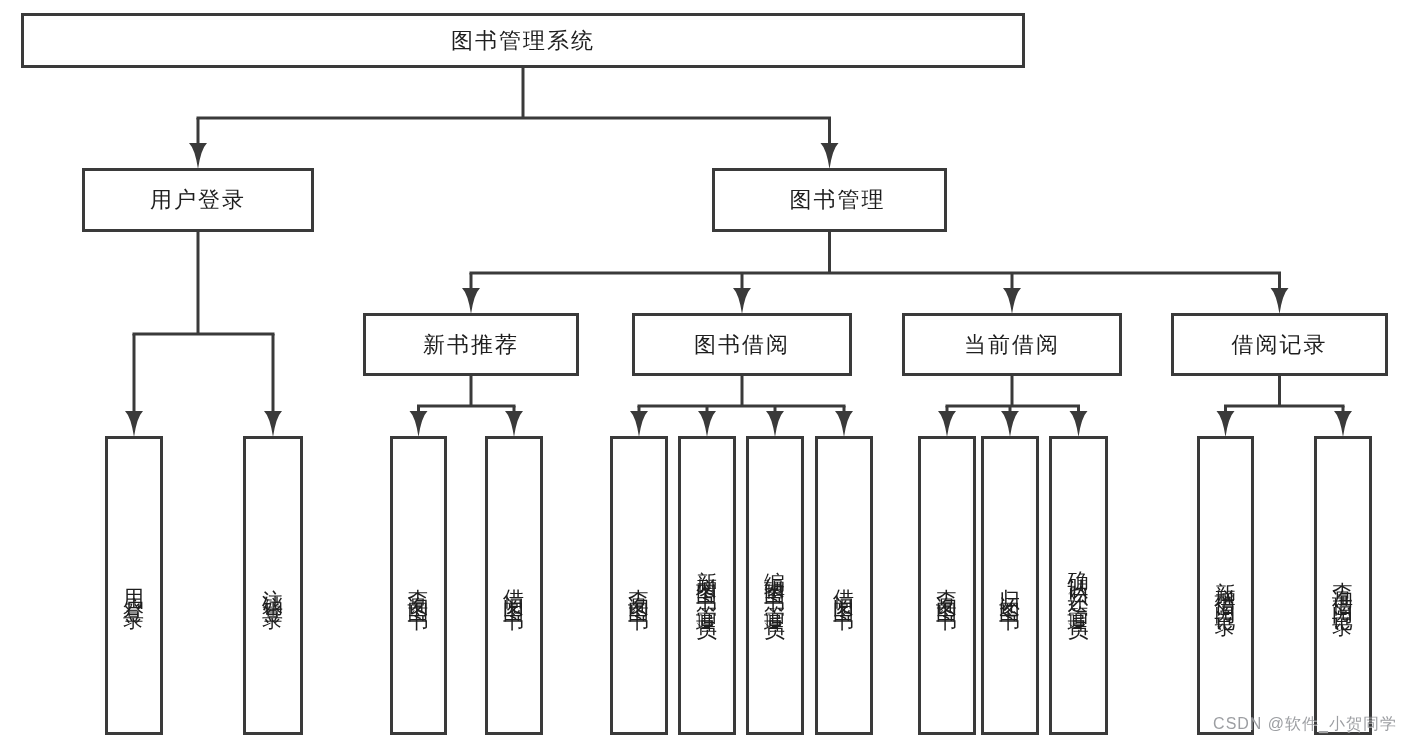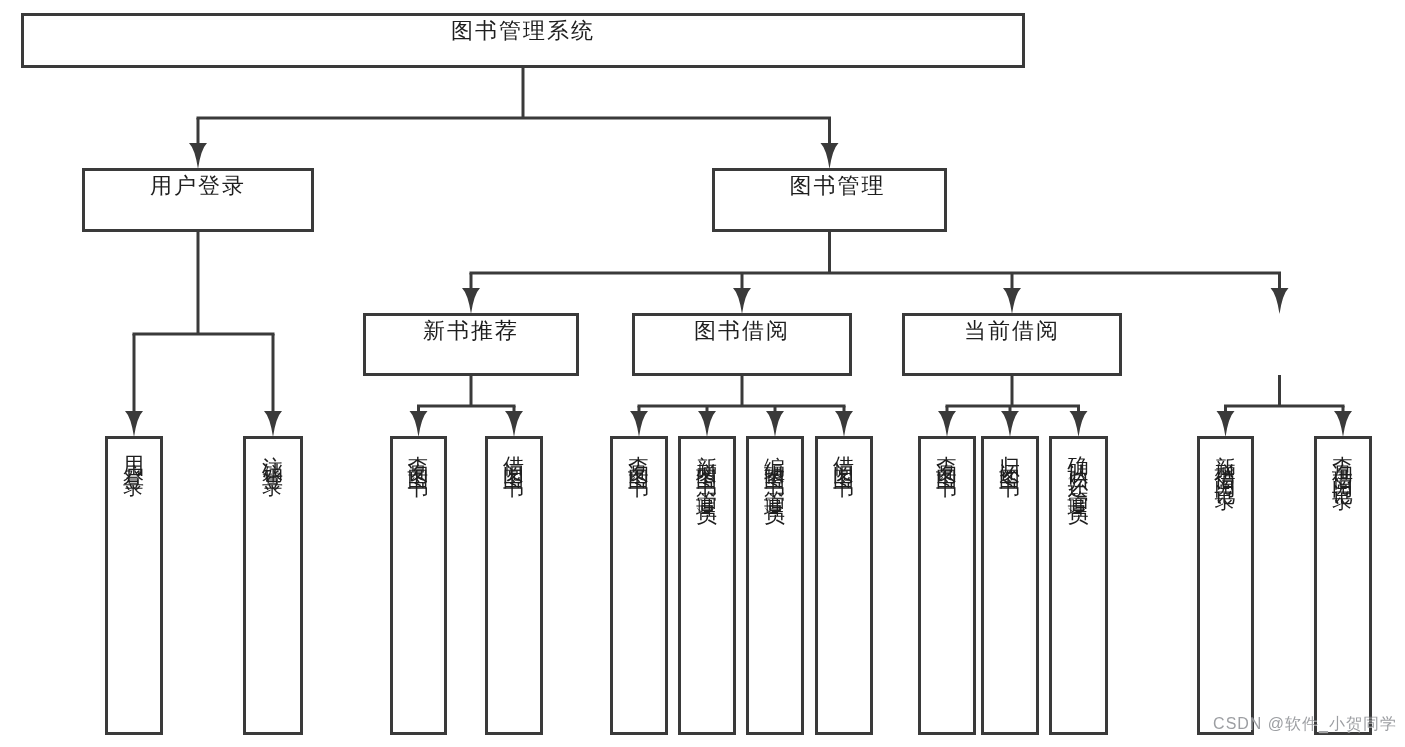--- a/index.html
+++ b/index.html
@@ -17,20 +17,21 @@
     width: 1405px; height: 747px;
     z-index: 1;
   }
   #nodes { position: absolute; left: 0; top: 0; width: 100%; height: 100%; z-index: 2; }
   .node {
     position: absolute;
     box-sizing: border-box;
     border: 3px solid #3a3a3a;
     background: #ffffff;
     display: flex;
+    align-items: center;
     justify-content: center;
   }
   .node .label {
     color: #1e1e1e;
     white-space: nowrap;
   }
   .node-h .label {
     font-size: 22px;
     letter-spacing: 2px;
   }
@@ -123,20 +124,23 @@
       </div>
       <div class="node node-h" style="left: 363px; top: 313px; width: 216px; height: 63px;">
         <span class="label">新书推荐</span>
       </div>
       <div class="node node-h" style="left: 632px; top: 313px; width: 220px; height: 63px;">
         <span class="label">图书借阅</span>
       </div>
       <div class="node node-h" style="left: 902px; top: 313px; width: 220px; height: 63px;">
         <span class="label">当前借阅</span>
       </div>
+      <div class="node node-h" style="left: 1171px; top: 313px; width: 217px; height: 63px;">
+        <span class="label">借阅记录</span>
+      </div>
       <div class="node node-v" style="left: 105px; top: 436px; width: 58px; height: 299px;">
         <span class="label">用户登录</span>
       </div>
       <div class="node node-v" style="left: 243px; top: 436px; width: 60px; height: 299px;">
         <span class="label">注销登录</span>
       </div>
       <div class="node node-v" style="left: 390px; top: 436px; width: 57px; height: 299px;">
         <span class="label">查询图书</span>
       </div>
       <div class="node node-v" style="left: 485px; top: 436px; width: 58px; height: 299px;">

